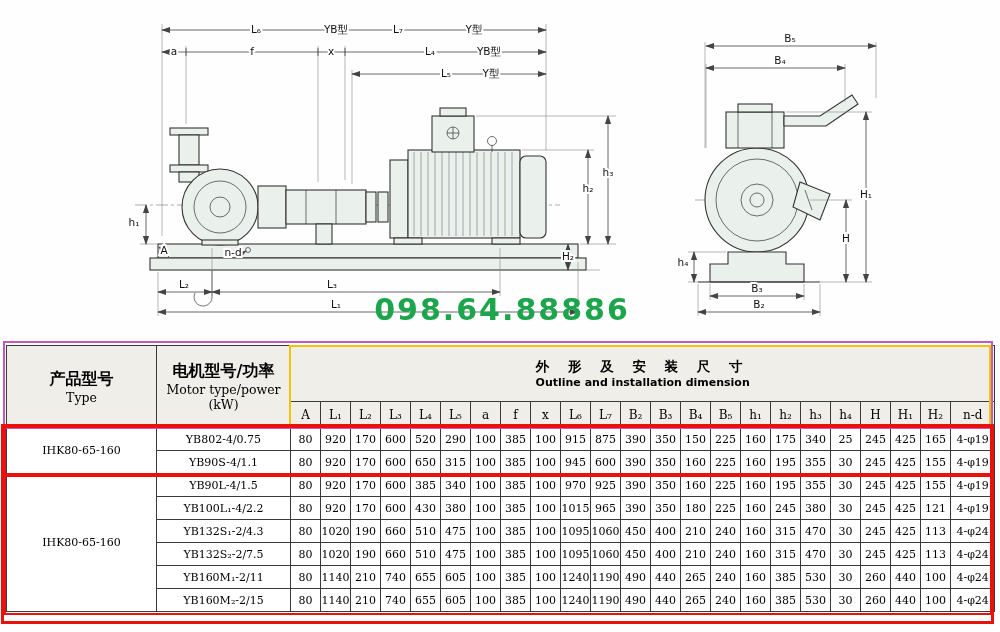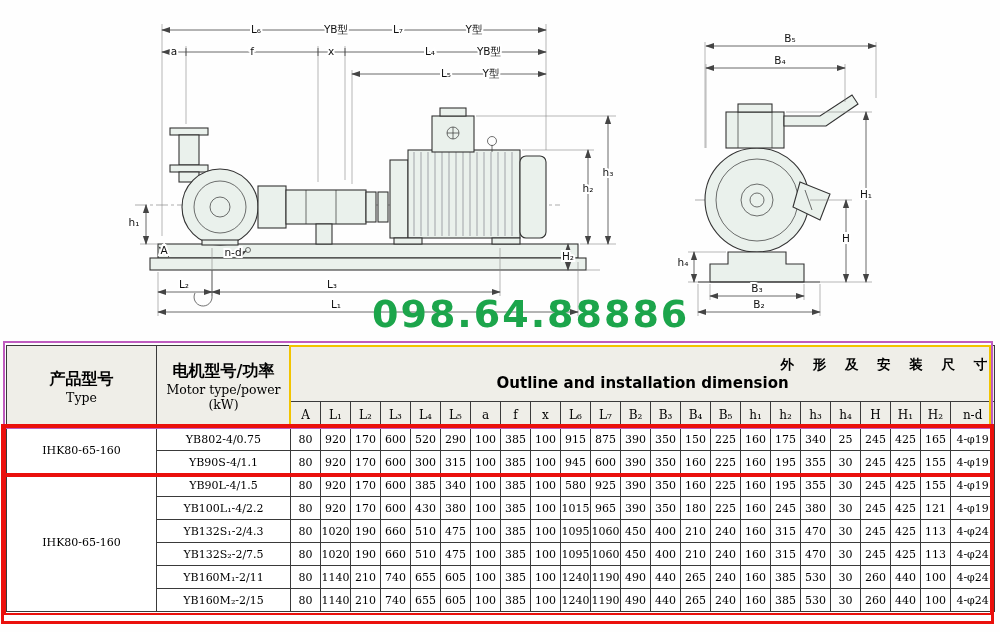--- a/index.html
+++ b/index.html
@@ -1,21 +1,21 @@
 <!DOCTYPE html>
 <html><head>
 <meta charset="utf-8">
 <style>
   * { margin:0; padding:0; box-sizing:border-box; }
   html,body { width:1000px; height:632px; }
   body { background:#ffffff; font-family:"DejaVu Sans", sans-serif; position:relative; overflow:hidden; }
   .page { position:absolute; inset:0; background:#fefefe; }
   .drawing-area { position:absolute; left:0; top:0; width:1000px; height:340px; }
   .watermark { position:absolute; left:372px; top:292px; width:260px; text-align:center;
-               font-family:"DejaVu Sans", sans-serif; font-weight:bold; font-size:38px;
+               font-family:"DejaVu Sans", sans-serif; font-weight:bold; font-size:30px;
                color:#1ca54b; letter-spacing:2px; z-index:5; }
   
   .out  { fill:#eaf1ec; stroke:#333; stroke-width:1.1; }
   .thin { fill:none; stroke:#333; stroke-width:0.7; }
   .fin  { fill:none; stroke:#556; stroke-width:0.5; }
   .ext  { fill:none; stroke:#888; stroke-width:0.6; }
   .cl   { stroke:#777; stroke-width:0.6; stroke-dasharray:12 3 3 3; }
   .dimline { stroke:#444; stroke-width:0.8; fill:none; }
   .lbl  { font:10.5px "DejaVu Sans", sans-serif; fill:#111; stroke:#fff; stroke-width:4px;
           paint-order:stroke; text-anchor:middle; }
@@ -28,22 +28,22 @@
   .dim thead th { background:#efeee8; font-weight:normal; }
   tr.h1 { height:56px; }
   tr.h2 { height:26px; }
   tr.h2 th { font-size:12px; font-family:"DejaVu Serif",serif; }
   .dim tbody tr { height:23px; background:#fff; }
   .dim tbody td { font-size:11px; }
   td.type-cell  { font-size:12.5px;margin-top:17px; }
   td.motor-cell { font-size:12px; }
   .th-type .cn, .th-motor .cn { font-size:16px; font-weight:bold; }
   .th-type .en, .th-motor .en { font-size:12.5px; }
-  .th-dim .cn { font-size:13.5px; font-weight:bold; letter-spacing:7px;text-align:right; }
-  .th-dim .en { font-size:15px; font-weight:bold; font-family:"DejaVu Sans",sans-serif; }
+  .th-dim .cn { font-size:13.5px; font-weight:bold; letter-spacing:7px; }
+  .th-dim .en { font-size:11px; font-weight:bold; font-family:"DejaVu Sans",sans-serif; }
   
   .overlay { position:absolute; pointer-events:none; z-index:6; }
   .purple-box { left:3px;  top:341px; width:990px; height:88px;  border:2px solid #c05cc0; }
   .yellow-box { left:289px; top:345px; width:702px; height:82px; border:2px solid #f2c400; }
   .red-outer  { left:1px;  top:424px; width:993px; height:200px; border:3px solid #ea100c; }
   .red-g1     { left:4px;  top:426px; width:988px; height:49px;  border:2px solid #ea100c; }
   .red-g2     { left:4px;  top:475px; width:988px; height:140px; border:2px solid #ea100c; }
 </style>
 </head>
 <body>
@@ -278,21 +278,21 @@
             <td>425</td>
             <td>165</td>
             <td>4-φ19</td>
           </tr>
           <tr>
             <td class="motor-cell">YB90S-4/1.1</td>
             <td>80</td>
             <td>920</td>
             <td>170</td>
             <td>600</td>
-            <td>300</td>
+            <td>650</td>
             <td>315</td>
             <td>100</td>
             <td>385</td>
             <td>100</td>
             <td>945</td>
             <td>600</td>
             <td>390</td>
             <td>350</td>
             <td>160</td>
             <td>225</td>
@@ -312,21 +312,21 @@
             <td class="motor-cell">YB90L-4/1.5</td>
             <td>80</td>
             <td>920</td>
             <td>170</td>
             <td>600</td>
             <td>385</td>
             <td>340</td>
             <td>100</td>
             <td>385</td>
             <td>100</td>
-            <td>580</td>
+            <td>970</td>
             <td>925</td>
             <td>390</td>
             <td>350</td>
             <td>160</td>
             <td>225</td>
             <td>160</td>
             <td>195</td>
             <td>355</td>
             <td>30</td>
             <td>245</td>

